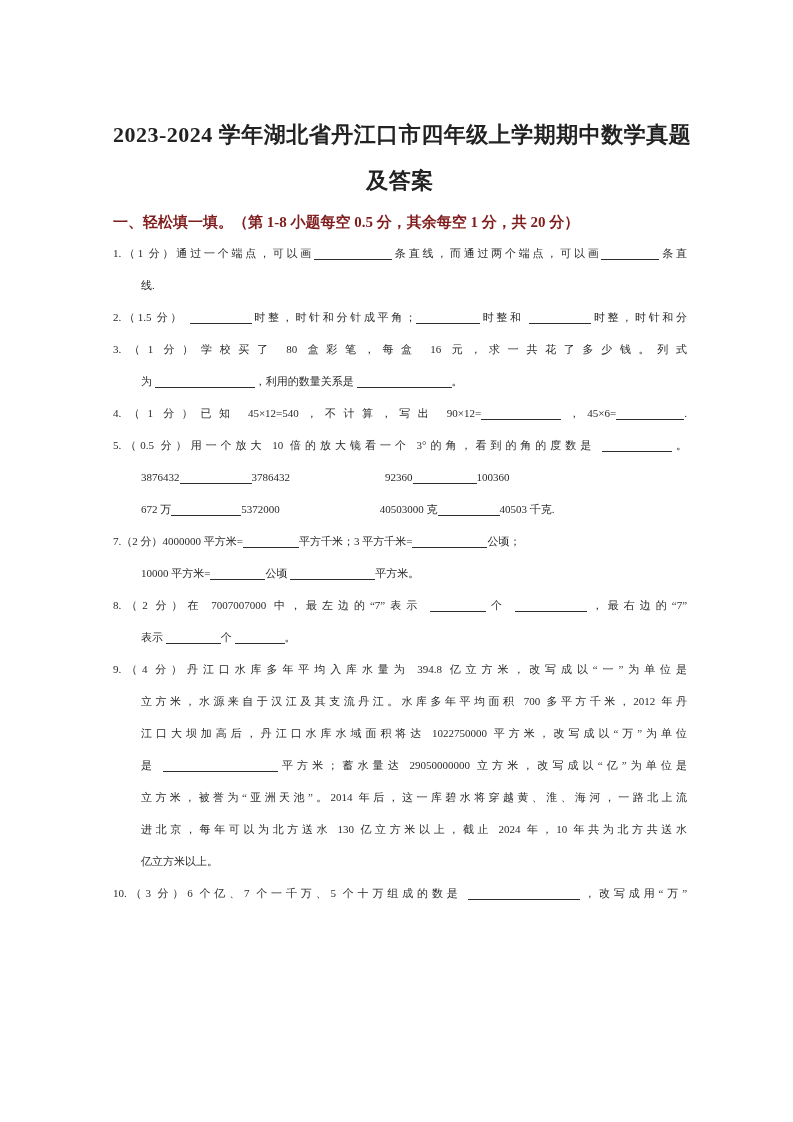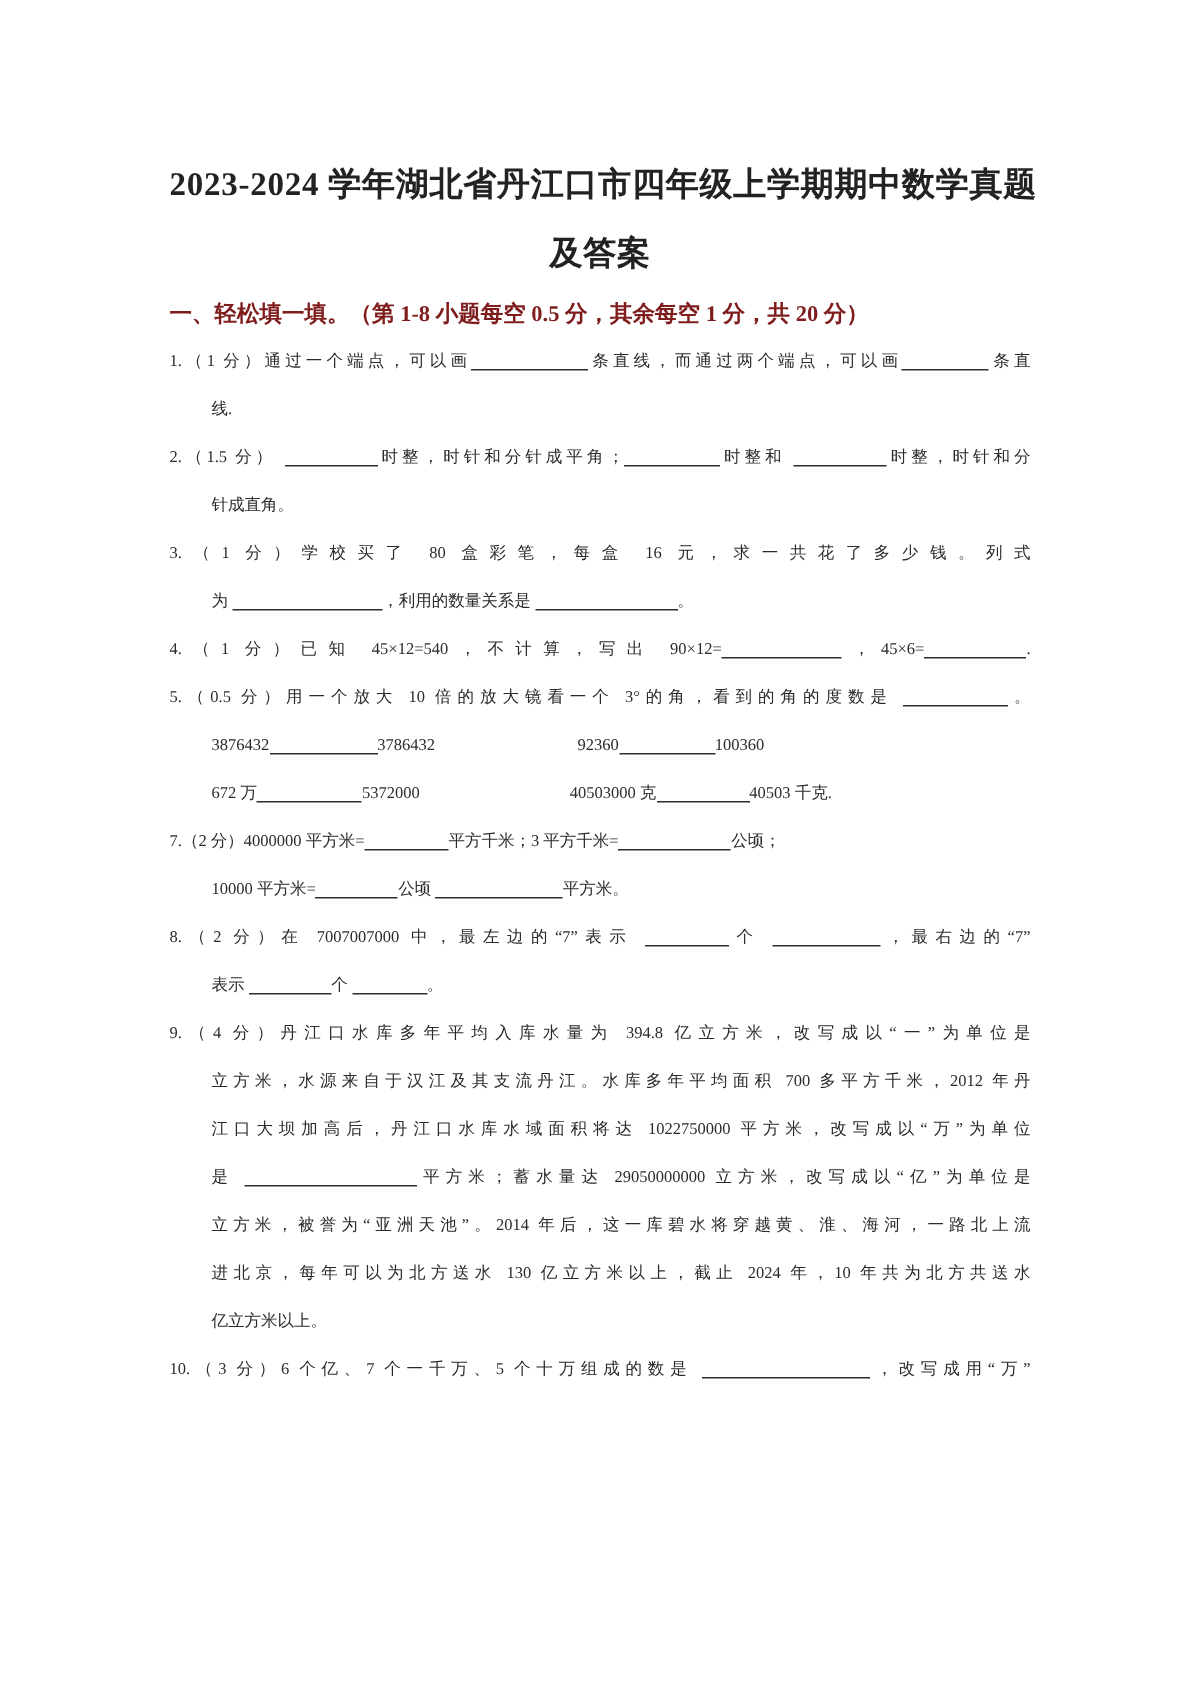--- a/index.html
+++ b/index.html
@@ -4,21 +4,21 @@
 <style>
   html, body {
     margin: 0;
     padding: 0;
     background: #ffffff;
   }
   .page {
     position: relative;
     width: 793px;
     height: 940px;
-    margin: 0 auto;
+    margin: 12px auto;
     background: #ffffff;
     box-sizing: border-box;
     padding: 100px 106px 0 113px;
     font-family: "Liberation Serif", "DejaVu Serif", serif;
     color: #2a2a2a;
     overflow: hidden;
   }
   .title-line {
     text-align: center;
     font-size: 22px;
@@ -79,21 +79,20 @@
 
   <div class="title-line">2023-2024 学年湖北省丹江口市四年级上学期期中数学真题</div>
   <div class="title-line">及答案</div>
 
   <div class="section-heading">一、轻松填一填。（第 1-8 小题每空 0.5 分，其余每空 1 分，共 20 分）</div>
 
   <div class="questions">
       <div class="line fill"><span class="run">1.（1 分）通过一个端点，可以画</span><span class="blank" style="width: 78px;"></span><span class="run">条直线，而通过两个端点，可以画</span><span class="blank" style="width: 58px;"></span><span class="run">条直</span></div>
       <div class="line cont"><span class="run">线.</span></div>
       <div class="line fill"><span class="run">2.（1.5 分） </span><span class="blank" style="width: 62px;"></span><span class="run">时整，时针和分针成平角；</span><span class="blank" style="width: 64px;"></span><span class="run">时整和 </span><span class="blank" style="width: 62px;"></span><span class="run">时整，时针和分</span></div>
-      <div class="line cont"><span class="run">针成直角。</span></div>
       <div class="line fill"><span class="run">3.（1 分）学校买了 80 盒彩笔，每盒 16 元，求一共花了多少钱。列式</span></div>
       <div class="line cont"><span class="run">为 </span><span class="blank" style="width: 100px;"></span><span class="run">，利用的数量关系是 </span><span class="blank" style="width: 95px;"></span><span class="run">。</span></div>
       <div class="line fill"><span class="run">4.（1 分）已知 45×12=540，不计算，写出 90×12=</span><span class="blank" style="width: 80px;"></span><span class="run">，45×6=</span><span class="blank" style="width: 68px;"></span><span class="run">.</span></div>
       <div class="line fill"><span class="run">5.（0.5 分）用一个放大 10 倍的放大镜看一个 3°的角，看到的角的度数是 </span><span class="blank" style="width: 70px;"></span><span class="run">。</span></div>
       <div class="line cont"><span class="run">3876432</span><span class="blank" style="width: 72px;"></span><span class="run">3786432</span><span class="gap" style="width: 95px;"></span><span class="run">92360</span><span class="blank" style="width: 64px;"></span><span class="run">100360</span></div>
       <div class="line cont"><span class="run">672 万</span><span class="blank" style="width: 70px;"></span><span class="run">5372000</span><span class="gap" style="width: 100px;"></span><span class="run">40503000 克</span><span class="blank" style="width: 62px;"></span><span class="run">40503 千克.</span></div>
       <div class="line"><span class="run">7.（2 分）4000000 平方米=</span><span class="blank" style="width: 56px;"></span><span class="run">平方千米；3 平方千米=</span><span class="blank" style="width: 75px;"></span><span class="run">公顷；</span></div>
       <div class="line cont"><span class="run">10000 平方米=</span><span class="blank" style="width: 55px;"></span><span class="run">公顷 </span><span class="blank" style="width: 85px;"></span><span class="run">平方米。</span></div>
       <div class="line fill"><span class="run">8.（2 分）在 7007007000 中，最左边的“7”表示 </span><span class="blank" style="width: 56px;"></span><span class="run">个 </span><span class="blank" style="width: 72px;"></span><span class="run">，最右边的“7”</span></div>
       <div class="line cont"><span class="run">表示 </span><span class="blank" style="width: 55px;"></span><span class="run">个 </span><span class="blank" style="width: 50px;"></span><span class="run">。</span></div>

